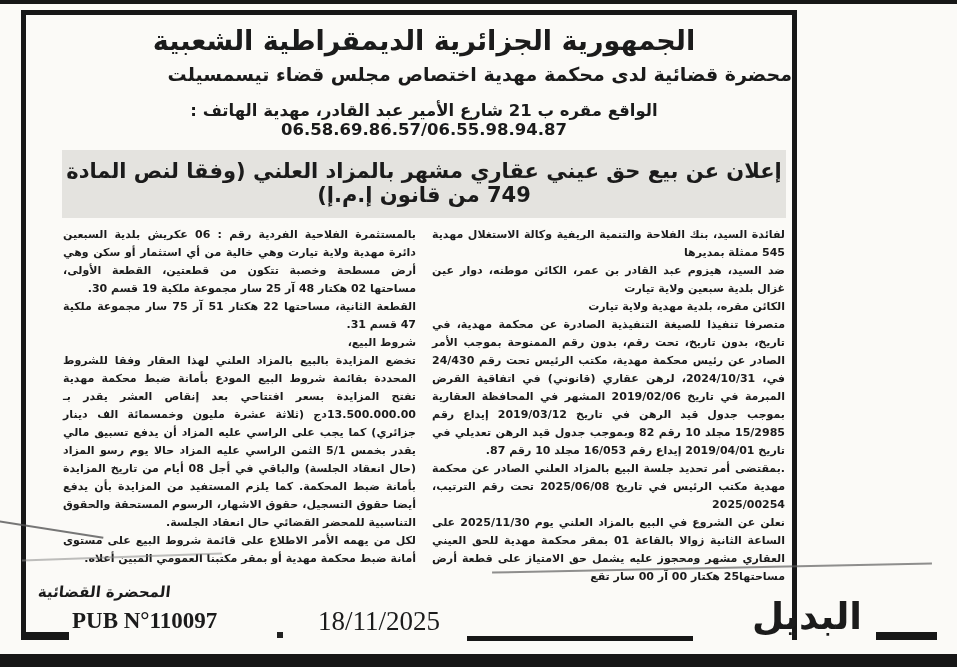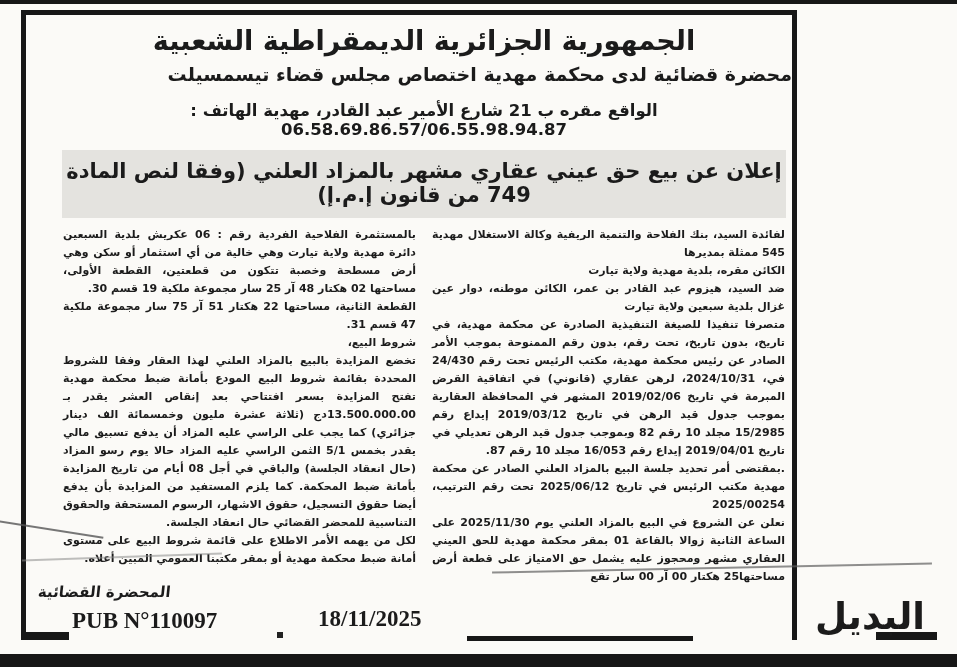--- a/index.html
+++ b/index.html
@@ -63,29 +63,29 @@
     font-family: "Liberation Serif", serif;
     font-weight: 700; font-size: 23px;
   }
   .sep-dot {
     position: absolute; left: 277px; top: 632px;
     width: 6px; height: 6px; background: #222;
   }
   .pub-date {
     position: absolute; left: 318px; top: 606px;
     font-family: "Liberation Serif", serif;
-    font-weight: 700; font-size: 23px;
+    font-weight: 400; font-size: 27px;
   }
   .footer-bar {
     position: absolute; left: 467px; top: 636px;
     width: 226px; height: 5px; background: var(--border, #171717);
   }
   .paper-name {
-    position: absolute; left: 755px; top: 595px; width: 170px;
-    text-align: right; direction: rtl;
+    position: absolute; left: 722px; top: 595px; width: 170px;
+    text-align: center; direction: rtl;
     font-size: 37px; font-weight: 800;
   }
   .corner-bl {
     position: absolute; left: 21px; top: 632px;
     width: 48px; height: 8px; background: var(--border, #171717);
   }
   .corner-br {
     position: absolute; left: 876px; top: 632px;
     width: 61px; height: 8px; background: var(--border, #171717);
   }
@@ -118,24 +118,24 @@
     <div class="hdr2">محضرة قضائية لدى محكمة مهدية اختصاص مجلس قضاء تيسمسيلت</div>
     <div class="hdr3">الواقع مقره ب 21 شارع الأمير عبد القادر، مهدية الهاتف : 06.58.69.86.57/06.55.98.94.87</div>
 
     <div class="titlebar">
       <span>إعلان عن بيع حق عيني عقاري مشهر بالمزاد العلني (وفقا لنص المادة 749 من قانون إ.م.إ)</span>
     </div>
 
     <div class="cols">
       <div class="col">
         <p>لفائدة السيد، بنك الفلاحة والتنمية الريفية وكالة الاستغلال مهدية 545 ممثلة بمديرها</p>
+        <p>ضد السيد، هيزوم عبد القادر بن عمر، الكائن موطنه، دوار عين غزال بلدية سبعين ولاية تيارت</p>
         <p>الكائن مقره، بلدية مهدية ولاية تيارت</p>
-        <p>ضد السيد، هيزوم عبد القادر بن عمر، الكائن موطنه، دوار عين غزال بلدية سبعين ولاية تيارت</p>
         <p>متصرفا تنفيذا للصيغة التنفيذية الصادرة عن محكمة مهدية، في تاريخ، بدون تاريخ، تحت رقم، بدون رقم الممنوحة بموجب الأمر الصادر عن رئيس محكمة مهدية، مكتب الرئيس تحت رقم 24/430 في، 2024/10/31، لرهن عقاري (قانوني) في اتفاقية القرض المبرمة في تاريخ 2019/02/06 المشهر في المحافظة العقارية بموجب جدول قيد الرهن في تاريخ 2019/03/12 إيداع رقم 15/2985 مجلد 10 رقم 82 وبموجب جدول قيد الرهن تعديلي في تاريخ 2019/04/01 إيداع رقم 16/053 مجلد 10 رقم 87.</p>
-        <p>.بمقتضى أمر تحديد جلسة البيع بالمزاد العلني الصادر عن محكمة مهدية مكتب الرئيس في تاريخ 2025/06/12 تحت رقم الترتيب، 2025/00254</p>
+        <p>.بمقتضى أمر تحديد جلسة البيع بالمزاد العلني الصادر عن محكمة مهدية مكتب الرئيس في تاريخ 2025/06/08 تحت رقم الترتيب، 2025/00254</p>
         <p>نعلن عن الشروع في البيع بالمزاد العلني يوم 2025/11/30 على الساعة الثانية زوالا بالقاعة 01 بمقر محكمة مهدية للحق العيني العقاري مشهر ومحجوز عليه يشمل حق الامتياز على قطعة أرض مساحتها25 هكتار 00 آر 00 سار تقع</p>
       </div>
       <div class="col">
         <p>بالمستثمرة الفلاحية الفردية رقم : 06 عكريش بلدية السبعين دائرة مهدية ولاية تيارت وهي خالية من أي استثمار أو سكن وهي أرض مسطحة وخصبة تتكون من قطعتين، القطعة الأولى، مساحتها 02 هكتار 48 آر 25 سار مجموعة ملكية 19 قسم 30.</p>
         <p>القطعة الثانية، مساحتها 22 هكتار 51 آر 75 سار مجموعة ملكية 47 قسم 31.</p>
         <p>شروط البيع،</p>
         <p>تخضع المزايدة بالبيع بالمزاد العلني لهذا العقار وفقا للشروط المحددة بقائمة شروط البيع المودع بأمانة ضبط محكمة مهدية تفتح المزايدة بسعر افتتاحي بعد إنقاص العشر يقدر بـ 13.500.000.00دج (ثلاثة عشرة مليون وخمسمائة الف دينار جزائري) كما يجب على الراسي عليه المزاد أن يدفع تسبيق مالي يقدر بخمس 5/1 الثمن الراسي عليه المزاد حالا يوم رسو المزاد (حال انعقاد الجلسة) والباقي في أجل 08 أيام من تاريخ المزايدة بأمانة ضبط المحكمة. كما يلزم المستفيد من المزايدة بأن يدفع أيضا حقوق التسجيل، حقوق الاشهار، الرسوم المستحقة والحقوق التناسبية للمحضر القضائي حال انعقاد الجلسة.</p>
         <p>لكل من يهمه الأمر الاطلاع على قائمة شروط البيع على مستوى أمانة ضبط محكمة مهدية أو بمقر مكتبنا العمومي المبين أعلاه.</p>
       </div>
     </div>

